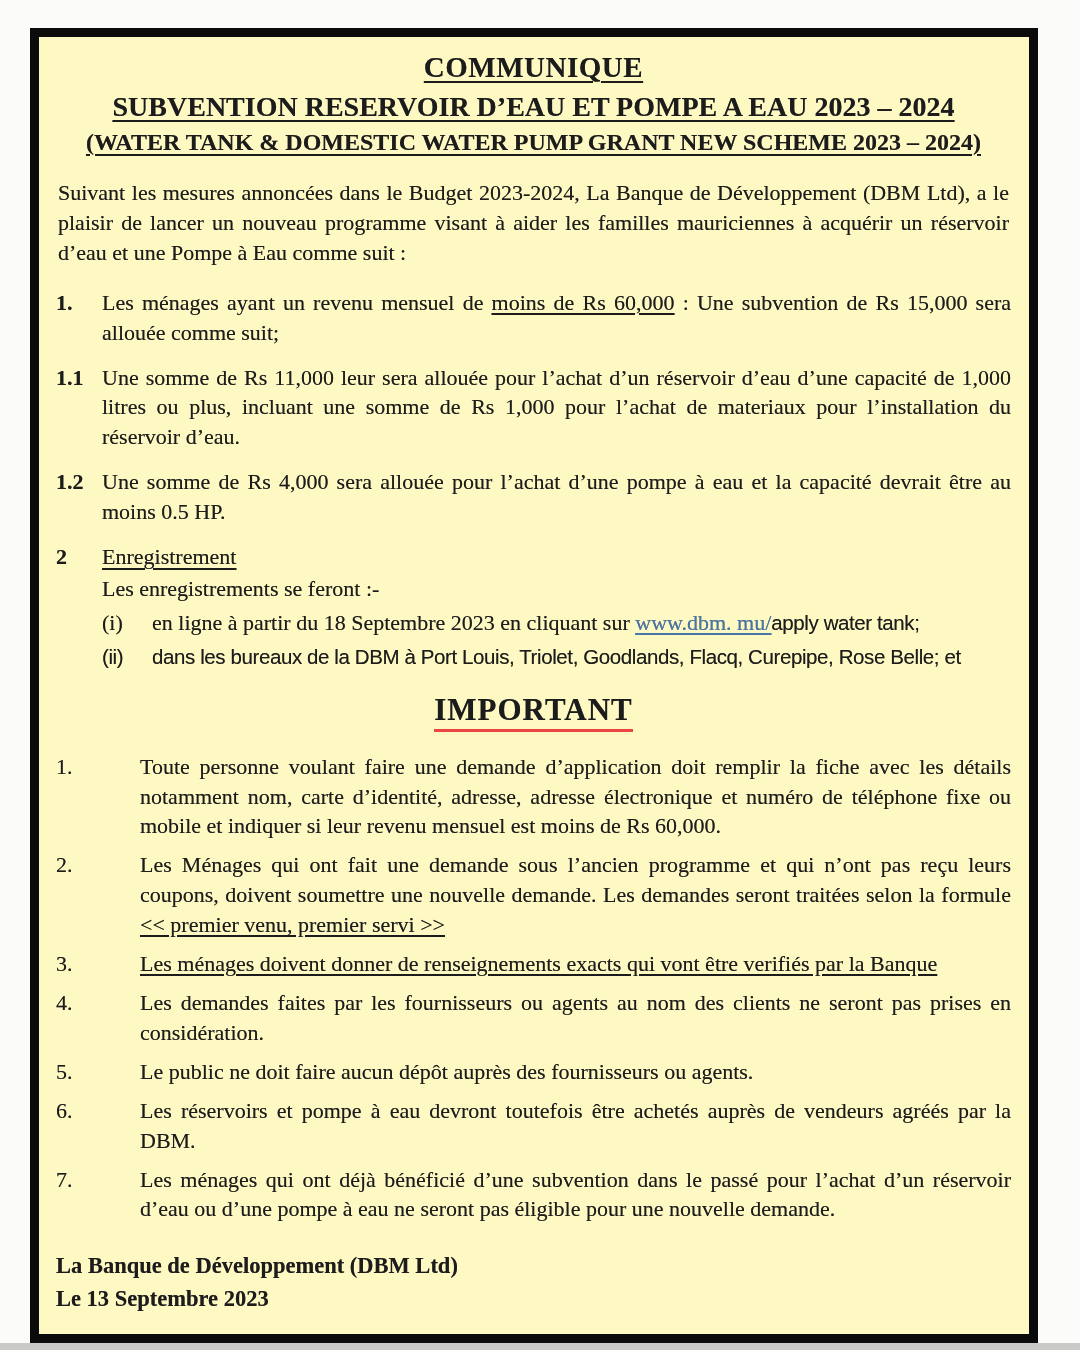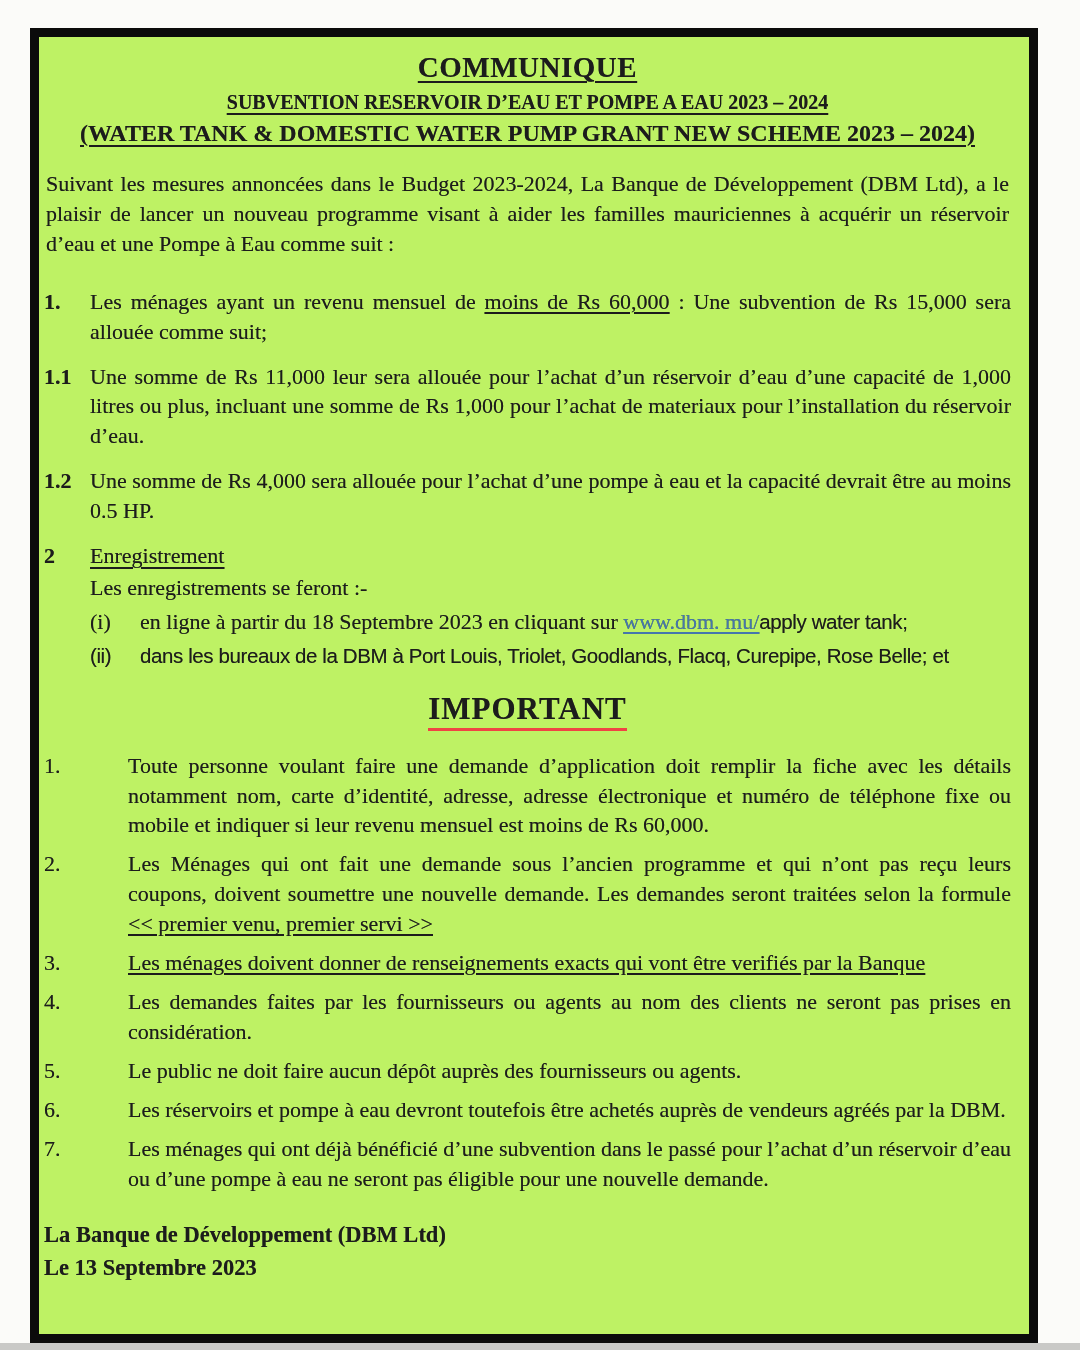--- a/index.html
+++ b/index.html
@@ -9,34 +9,34 @@
     background: #fbfbf9;
     font-family: "Liberation Serif", "DejaVu Serif", serif;
     color: #1c1c1c;
   }
   .page { position: relative; width: 1080px; height: 1350px; background: #fbfbf9; }
   .bottom-strip { position: absolute; left: 0; bottom: 0; width: 100%; height: 7px; background: #c9c9c7; }
   .frame {
     position: absolute; left: 30px; top: 28px;
     width: 1008px; height: 1315px;
     border: 9px solid #0b0b0b;
-    background: #bef264;
-    padding: 12px 18px 8px 5px;
+    background: #fef9c3;
+    padding: 12px 18px 8px 17px;
     overflow: hidden;
     text-shadow: 0 0 0.6px rgba(25,25,25,0.55);
   }
   
   .title-block { text-align: center; }
   .h1 { font-size: 29px; font-weight: bold; letter-spacing: 0.5px; margin: 2px 0 7px 0; }
-  .h2 { font-size: 20px; font-weight: bold; margin: 0 0 6px 0; }
+  .h2 { font-size: 28px; font-weight: bold; margin: 0 0 6px 0; }
   .h3 { font-size: 24px; font-weight: bold; margin: 0 0 0 0; }
   .u2 { text-decoration: underline; text-decoration-thickness: 2px; text-underline-offset: 4px; }
   
   .body-text { font-size: 22px; line-height: 1.36; text-align: justify; }
-  .intro { margin: 22px 2px 28px 2px; }
+  .intro { margin: 22px 2px 20px 2px; }
   .row { display: flex; margin: 0 0 15px 0; }
   .row .num { flex: 0 0 46px; font-weight: bold; }
   .row .btxt { flex: 1; }
   .useg { text-decoration: underline; text-decoration-thickness: 1.5px; text-underline-offset: 3px; }
   
   .sec2 { margin-bottom: 4px; }
   .sec2-head { text-decoration: underline; text-decoration-thickness: 2px; text-underline-offset: 4px; }
   .sec2-intro { margin: 2px 0 4px 0; }
   .sub-row { display: flex; margin: 3px 0 5px 0; text-align: left; }
   .sub-row .snum { flex: 0 0 50px; }

